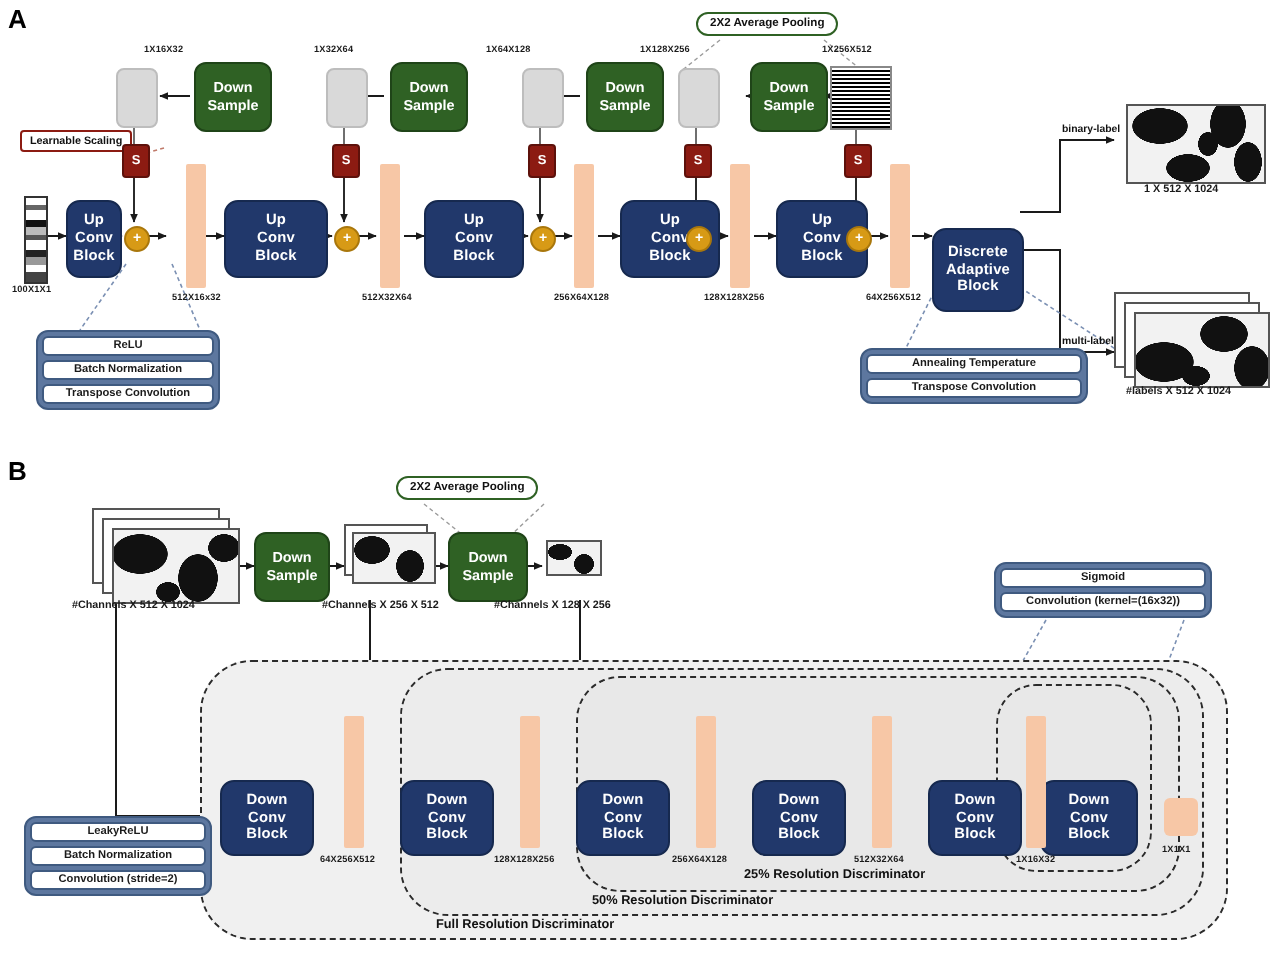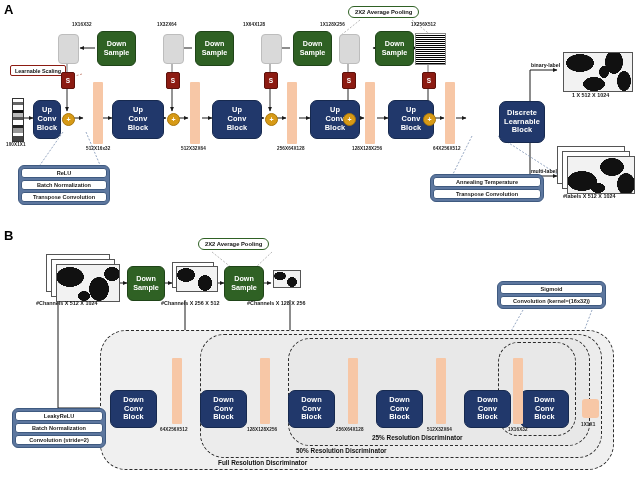--- a/index.html
+++ b/index.html
@@ -268,23 +268,23 @@
   <div class="abs bar" style="left:287px;top:82px;width:10px;height:62px;"></div>
   <div class="abs bar" style="left:365px;top:82px;width:10px;height:62px;"></div>
   <div class="abs bar" style="left:445px;top:82px;width:10px;height:62px;"></div>
 
   <div class="abs dim" style="left:86px;top:146px;">512X16x32</div>
   <div class="abs dim" style="left:181px;top:146px;">512X32X64</div>
   <div class="abs dim" style="left:277px;top:146px;">256X64X128</div>
   <div class="abs dim" style="left:352px;top:146px;">128X128X256</div>
   <div class="abs dim" style="left:433px;top:146px;">64X256X512</div>
 
-  <div class="abs blk" style="left:466px;top:101px;width:44px;height:40px;margin-left:33px;">
+  <div class="abs blk" style="left:466px;top:114px;width:44px;height:40px;">
     <span>Discrete</span>
-    <span>Learnable</span>
+    <span>Adaptive</span>
     <span>Block</span>
   </div>
 
   <div class="abs panel" style="left:18px;top:165px;width:86px;">
     <div class="row">ReLU</div>
     <div class="row">Batch Normalization</div>
     <div class="row">Transpose Convolution</div>
   </div>
 
   <div class="abs panel" style="left:430px;top:174px;width:108px;">

